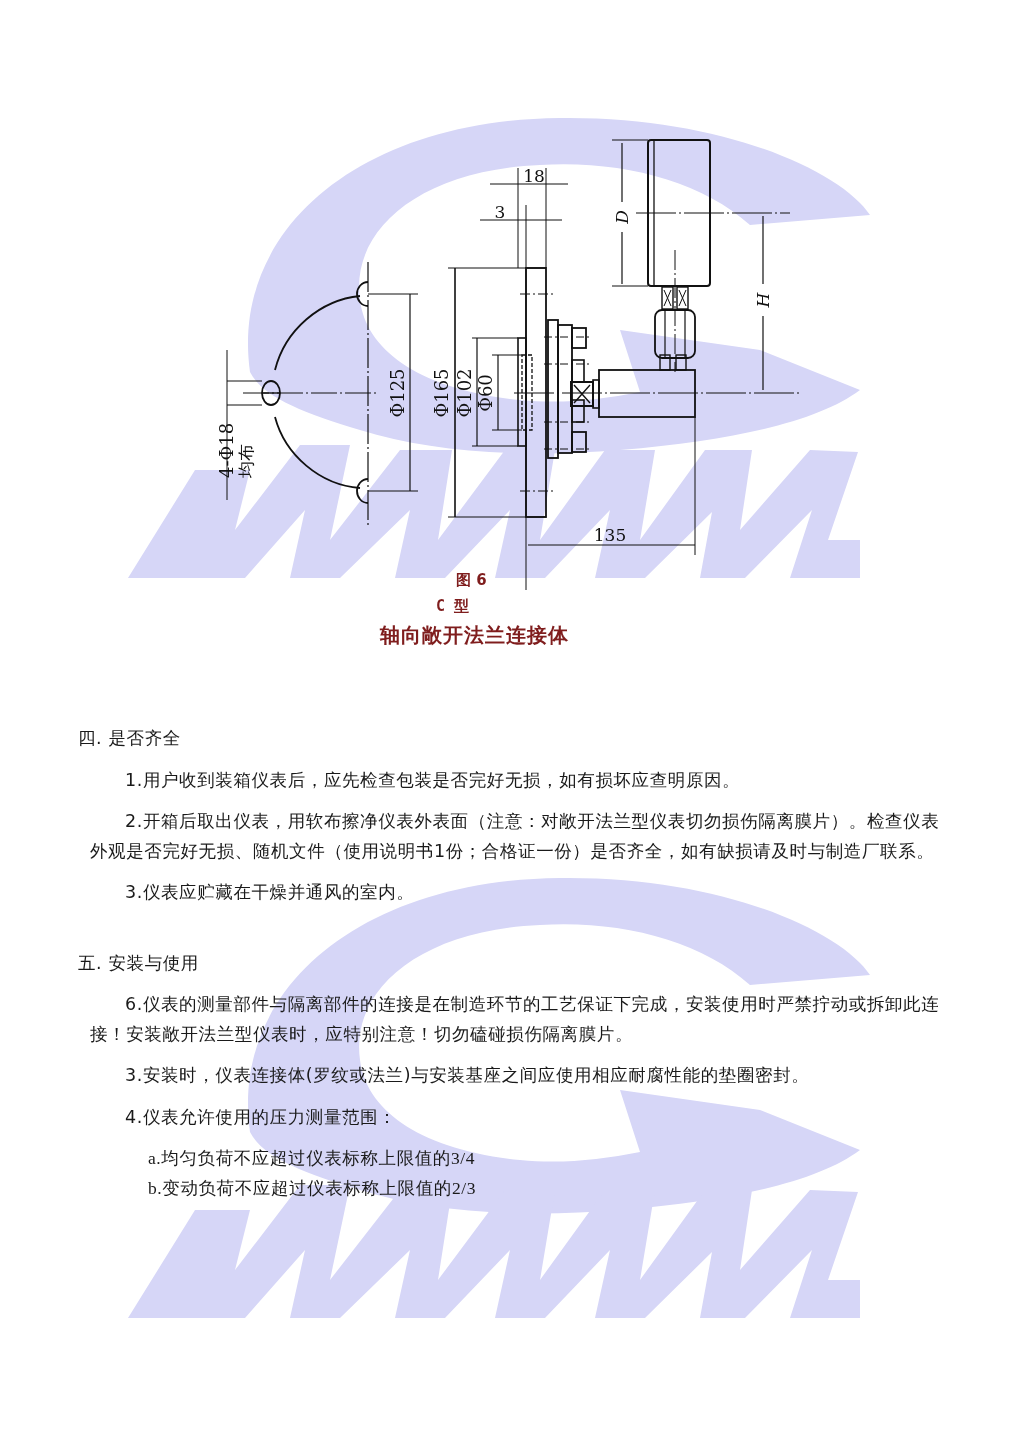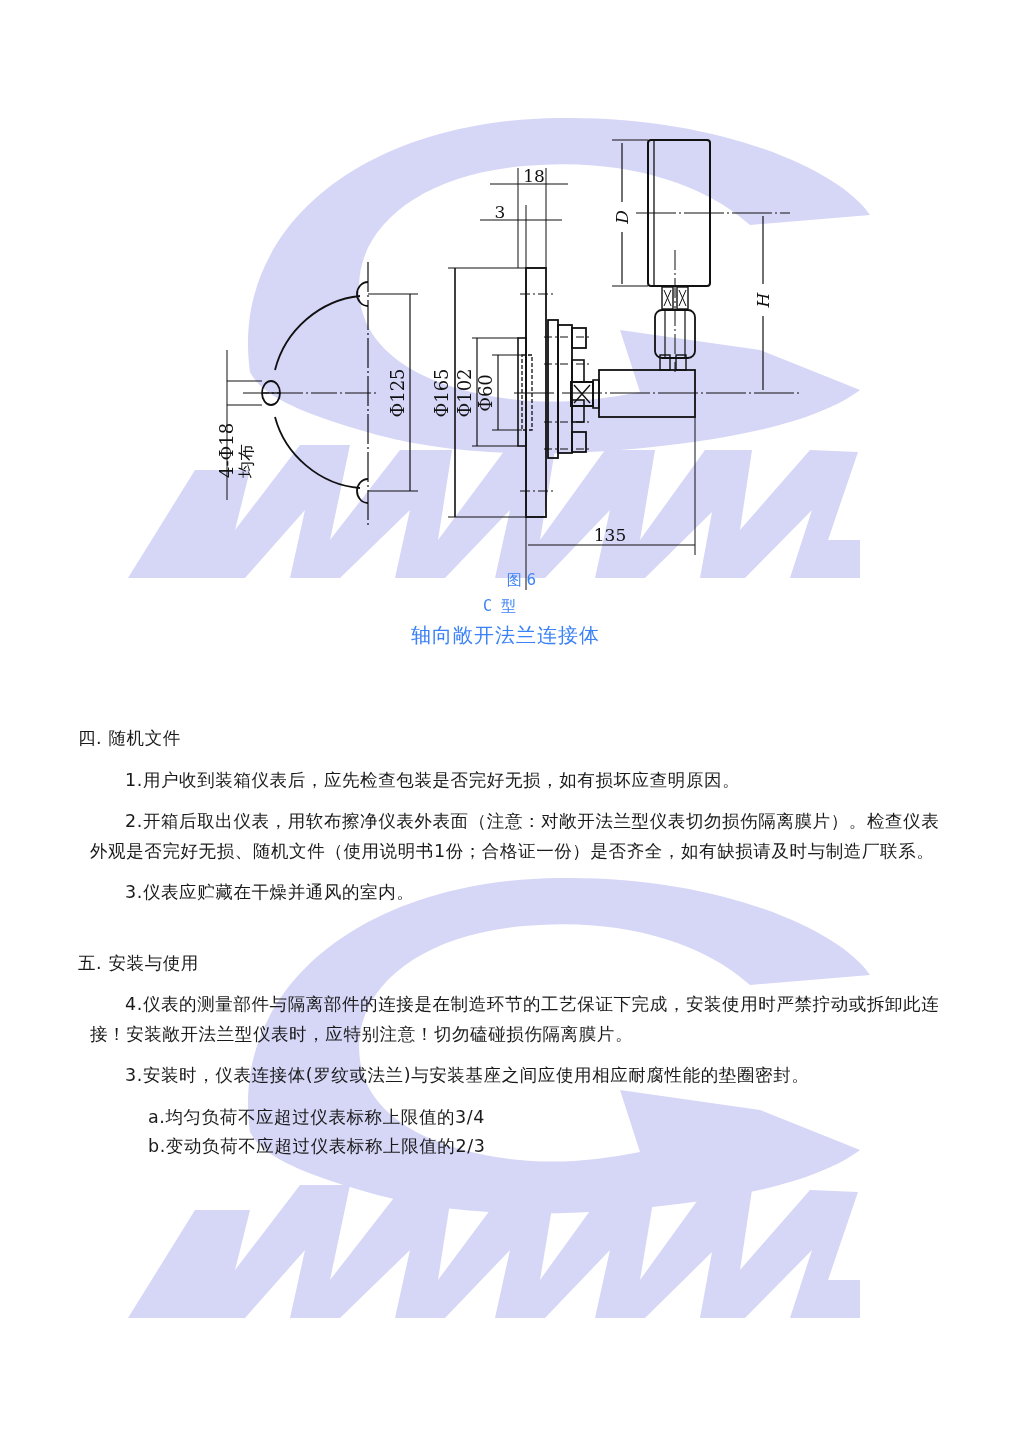--- a/index.html
+++ b/index.html
@@ -1,27 +1,27 @@
 <!DOCTYPE html>
 <html><head>
 <meta charset="utf-8">
 <style>
   html, body { margin: 0; padding: 0; background: #ffffff; }
   body { width: 1024px; height: 1448px; position: relative; overflow: hidden;
          font-family: "DejaVu Sans", "Liberation Sans", sans-serif; color: #1a1a1a; }
   .watermark { position: absolute; left: 0; top: 0; width: 1024px; height: 1448px; z-index: 0; pointer-events: none; }
   .drawing { position: absolute; left: 0; top: 0; width: 1024px; height: 620px; z-index: 1; }
-  .caption { position: absolute; z-index: 2; text-align: right; font-size: 15px; color: #3b82f6; }
+  .caption { position: absolute; z-index: 2; text-align: left; font-size: 15px; color: #7f1d1d; font-weight: bold; }
   .cap-fig { left: 456px; top: 571px; width: 80px; }
   .cap-type { left: 436px; top: 597px; width: 80px; font-family: "DejaVu Sans Mono", monospace; }
   .cap-name { left: 380px; top: 622px; width: 220px; font-size: 20px; letter-spacing: 1px; }
   .content { position: absolute; left: 78px; top: 724px; width: 880px; z-index: 2; font-size: 17.5px; line-height: 29.5px; letter-spacing: 0.6px; }
   .section-title { margin: 0; font-weight: normal; font-size: 17.5px; }
   .para { margin: 12px; text-indent: 2em; }
-  .sub { margin: 0; padding-left: 70px; }
+  .sub { margin: 0; padding-left: 70px; font-family: Liberation Serif, serif; }
   .gap { height: 29px; }
 </style>
 </head>
 <body>
 
 <svg class="watermark" viewBox="0 0 1024 1448" xmlns="http://www.w3.org/2000/svg">
   <g fill="#d6d6f7">
 
     <path d="M 250 372 C 230 230, 360 120, 560 118 C 720 116, 840 170, 870 215 L 750 225 C 700 180, 620 160, 540 165 C 420 170, 350 230, 360 300 C 366 350, 420 390, 520 400 C 560 404, 600 400, 640 392 L 620 330 L 760 350 L 860 390 C 820 420, 740 440, 620 450 C 520 458, 430 452, 360 430 C 300 412, 262 396, 250 372 Z"></path>
 
@@ -129,26 +129,27 @@
   <text x="628" y="217" transform="rotate(-90 628 217)" font-family="'DejaVu Serif', serif" font-style="italic" font-size="17" fill="#111" stroke="none" text-anchor="middle">D</text>
   <text x="769" y="300" transform="rotate(-90 769 300)" font-family="'DejaVu Serif', serif" font-style="italic" font-size="17" fill="#111" stroke="none" text-anchor="middle">H</text>
 </svg>
 
 <div class="caption cap-fig">图 6</div>
 <div class="caption cap-type">C 型</div>
 <div class="caption cap-name">轴向敞开法兰连接体</div>
 
 <div class="content">
   <div>
-    <h3 class="section-title">四. 随机文件</h3>
+    <h3 class="section-title">四. 是否齐全</h3>
     <p class="para">1.用户收到装箱仪表后，应先检查包装是否完好无损，如有损坏应查明原因。</p>
     <p class="para">2.开箱后取出仪表，用软布擦净仪表外表面（注意：对敞开法兰型仪表切勿损伤隔离膜片）。检查仪表外观是否完好无损、随机文件（使用说明书1份；合格证一份）是否齐全，如有缺损请及时与制造厂联系。</p>
     <p class="para">3.仪表应贮藏在干燥并通风的室内。</p>
   </div>
   <div class="gap"></div>
   <div>
     <h3 class="section-title">五. 安装与使用</h3>
-    <p class="para">4.仪表的测量部件与隔离部件的连接是在制造环节的工艺保证下完成，安装使用时严禁拧动或拆卸此连接！安装敞开法兰型仪表时，应特别注意！切勿磕碰损伤隔离膜片。</p>
+    <p class="para">6.仪表的测量部件与隔离部件的连接是在制造环节的工艺保证下完成，安装使用时严禁拧动或拆卸此连接！安装敞开法兰型仪表时，应特别注意！切勿磕碰损伤隔离膜片。</p>
     <p class="para">3.安装时，仪表连接体(罗纹或法兰)与安装基座之间应使用相应耐腐性能的垫圈密封。</p>
+    <p class="para">4.仪表允许使用的压力测量范围：</p>
     <p class="sub">a.均匀负荷不应超过仪表标称上限值的3/4</p>
     <p class="sub">b.变动负荷不应超过仪表标称上限值的2/3</p>
   </div>
 </div>
 
 </body></html>

